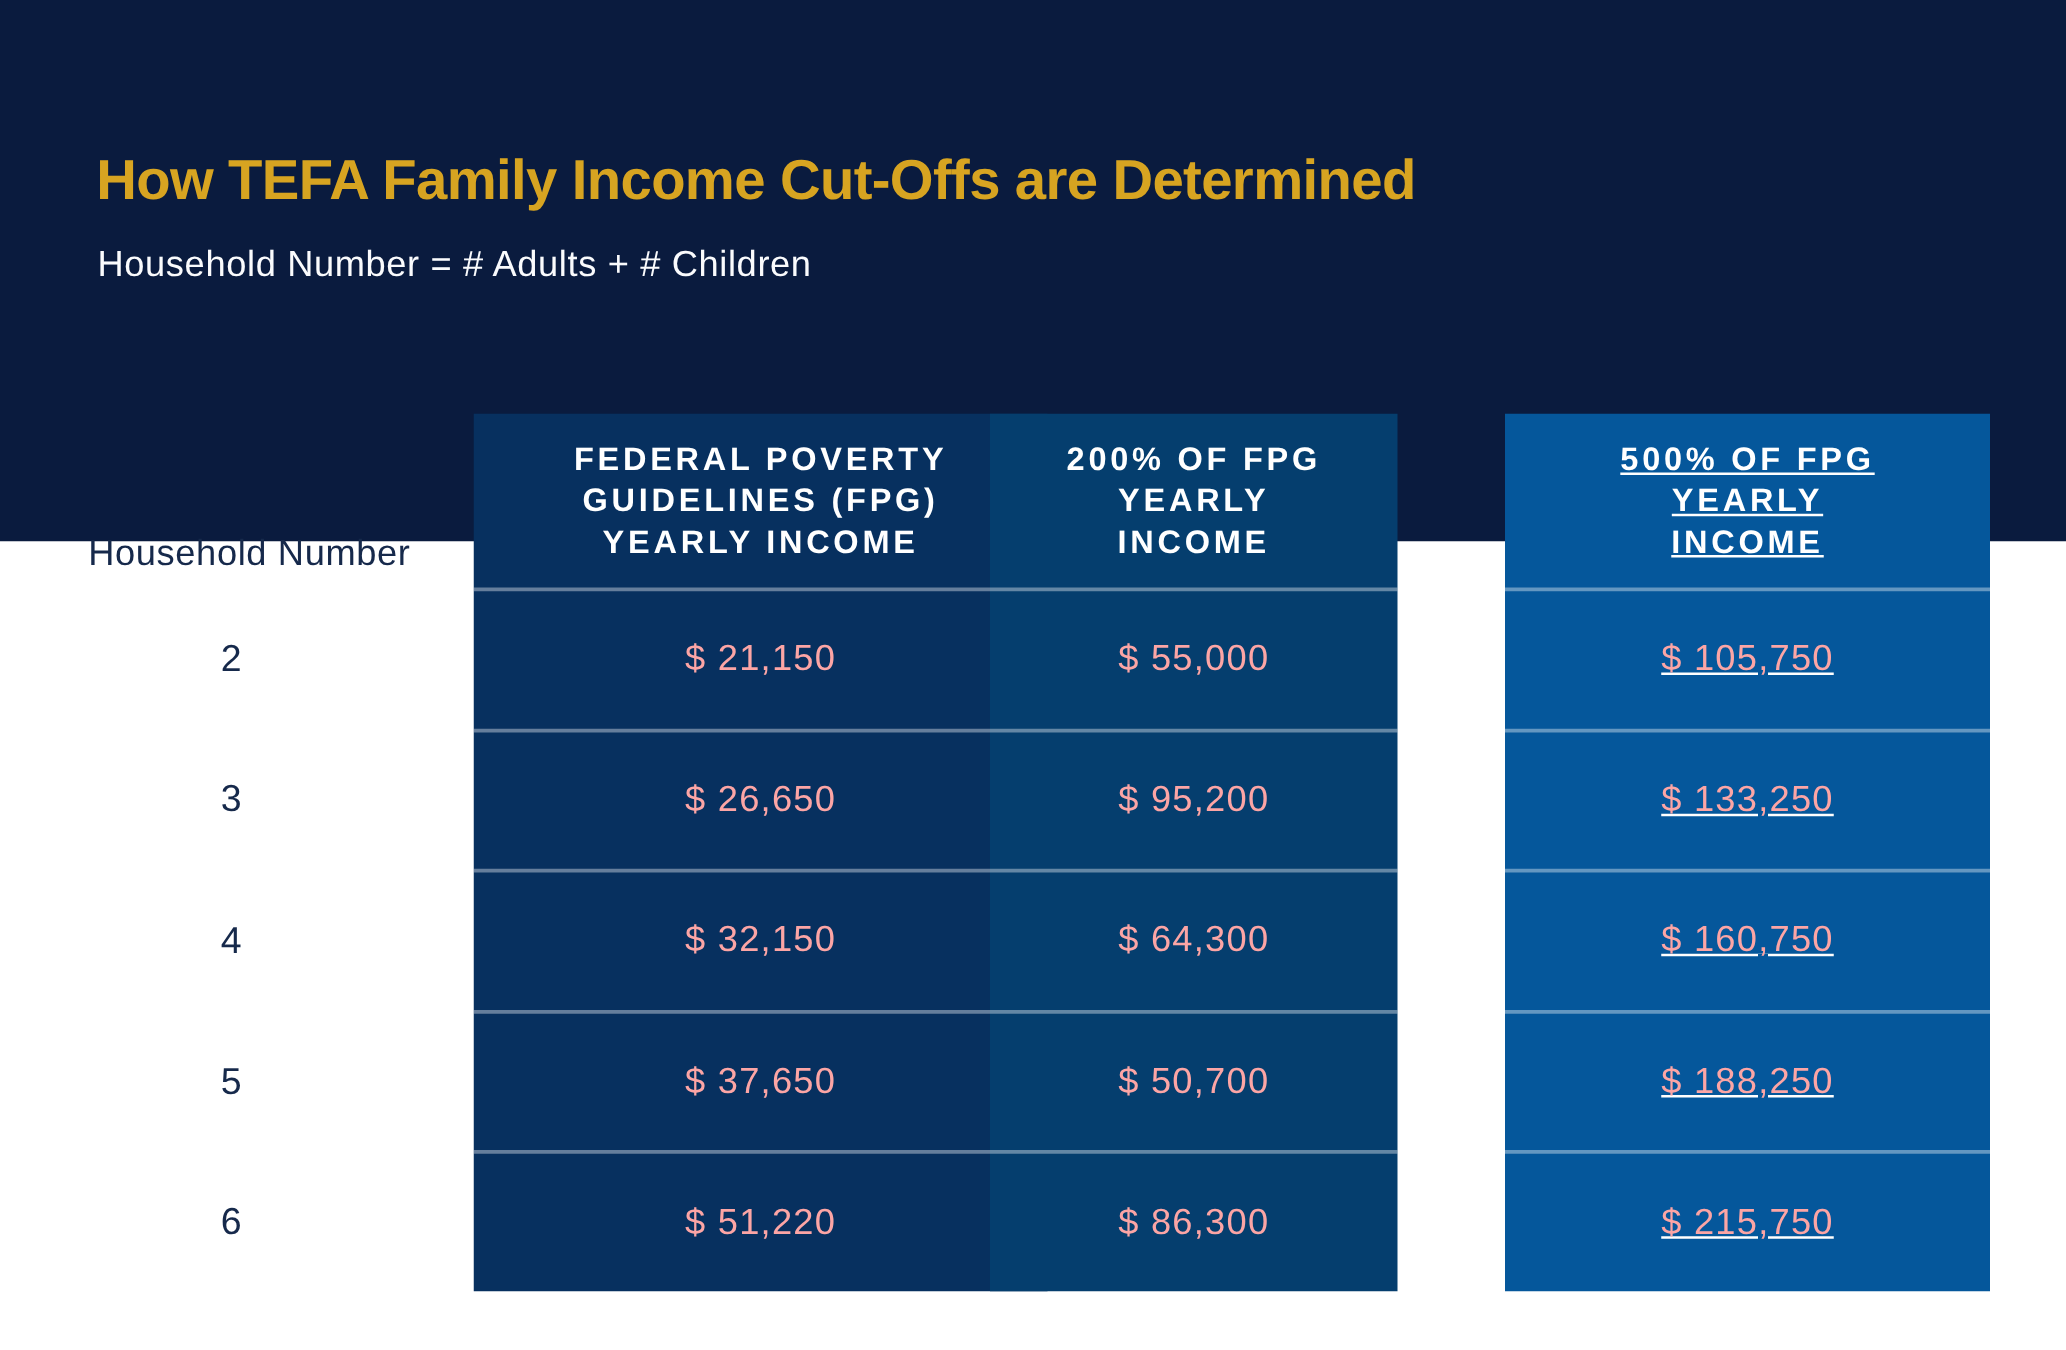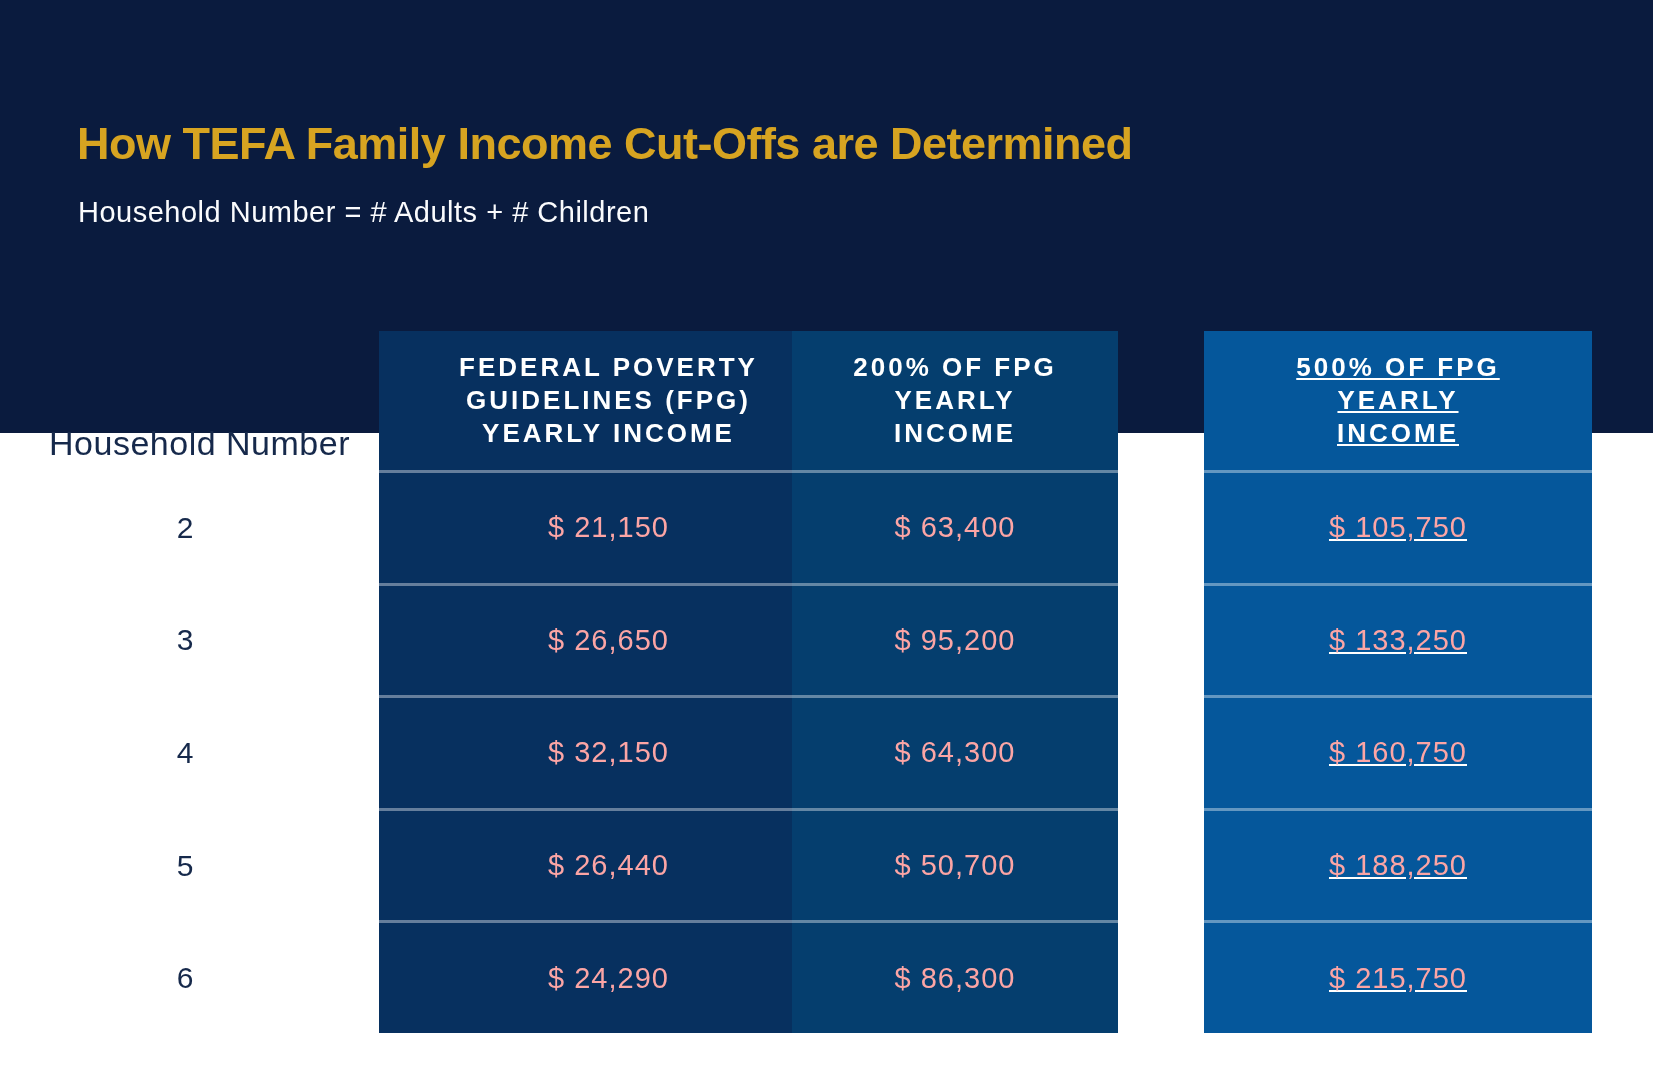--- a/index.html
+++ b/index.html
@@ -79,21 +79,21 @@
     border-top: 3px solid rgba(255,255,255,0.38);
   }
 
   
   .col-label { color: #16294B; }
   .col-label .col-header {
     align-items: center;
     justify-content: flex-end;
     padding-bottom: 10px;
     font-weight: 400;
-    font-size: 34px;
+    font-size: 29px;
     letter-spacing: 0.5px;
     color: #16294B;
     margin-left: 29px;
   }
   .col-label .cell {
     border-top: 3px solid transparent;
     color: #16294B;
     font-size: 30px;
     letter-spacing: 0;
   }
@@ -119,31 +119,31 @@
 
   <div class="col col-1" style="background: rgb(7, 48, 95);">
     <div class="col-header">
       <span>FEDERAL POVERTY</span>
       <span>GUIDELINES (FPG)</span>
       <span>YEARLY INCOME</span>
     </div>
     <div class="cell">$ 21,150</div>
     <div class="cell">$ 26,650</div>
     <div class="cell">$ 32,150</div>
-    <div class="cell">$ 26,440</div>
-    <div class="cell">$ 24,290</div>
+    <div class="cell">$ 37,650</div>
+    <div class="cell">$ 51,220</div>
   </div>
 
   <div class="col col-2" style="background: rgb(5, 62, 110);">
     <div class="col-header">
       <span>200% OF FPG</span>
       <span>YEARLY</span>
       <span>INCOME</span>
     </div>
-    <div class="cell">$ 63,400</div>
+    <div class="cell">$ 55,000</div>
     <div class="cell">$ 95,200</div>
     <div class="cell">$ 64,300</div>
     <div class="cell">$ 50,700</div>
     <div class="cell">$ 86,300</div>
   </div>
 
   <div class="col col-3" style="background: rgb(5, 87, 155);">
     <div class="col-header">
       <span>500% OF FPG</span>
       <span>YEARLY</span>

